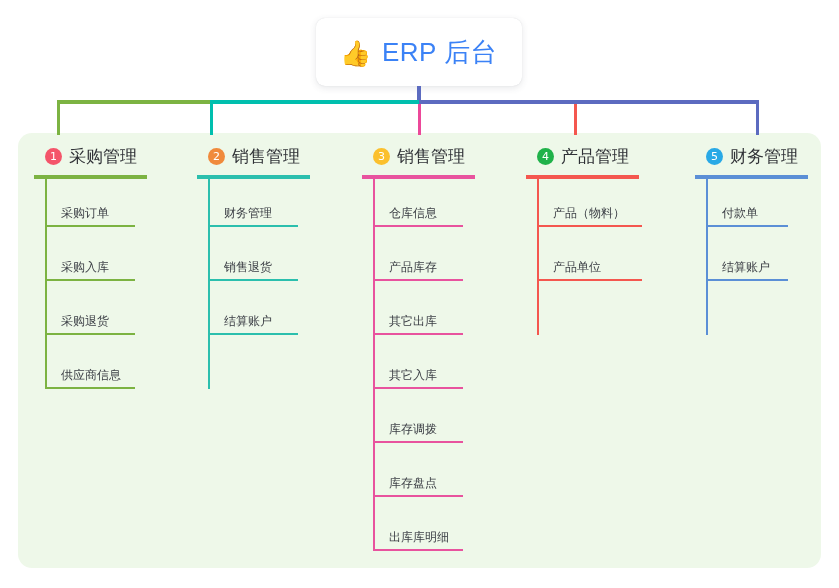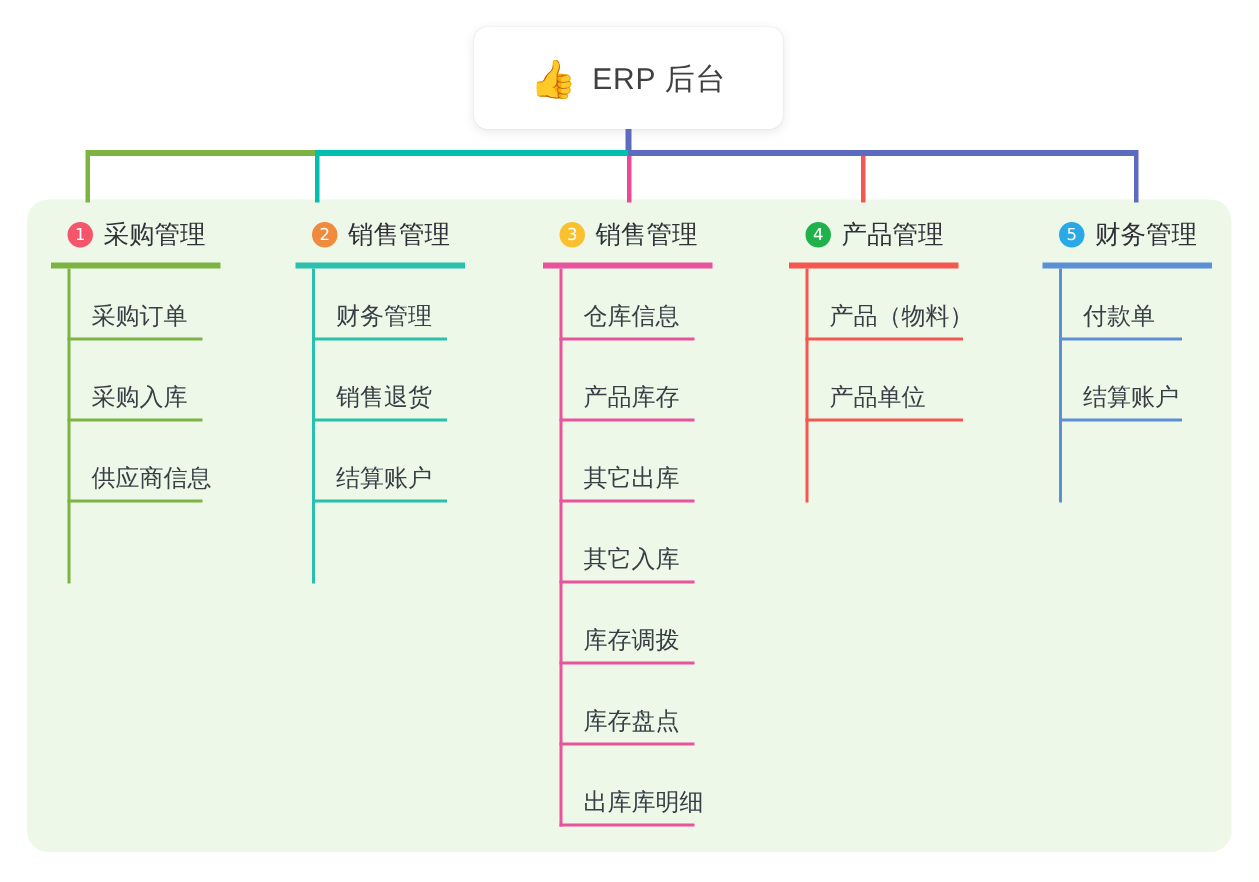--- a/index.html
+++ b/index.html
@@ -32,22 +32,22 @@
     gap: 10px;
     box-sizing: border-box;
   }
   .root-emoji {
     font-size: 25px;
     line-height: 1;
     display: inline-block;
     transform: translateY(1px);
   }
   .root-title {
-    font-size: 20px;
-    color: #404040;
+    font-size: 26px;
+    color: #3b82f6;
     letter-spacing: 0.5px;
     white-space: nowrap;
   }
 
   
   .stem {
     position: absolute;
     left: 417px;
     top: 86px;
     width: 4px;
@@ -123,21 +123,21 @@
   }
   .leaf {
     position: relative;
     height: 54px;
     box-sizing: border-box;
   }
   .leaf-label {
     position: absolute;
     left: 27px;
     bottom: 11px;
-    font-size: 16px;
+    font-size: 12px;
     color: #3a3d44;
     white-space: nowrap;
   }
   .leaf-rule {
     position: absolute;
     left: 11px;
     bottom: 6px;
     height: 2px;
   }
 </style>
@@ -174,20 +174,24 @@
         <div class="spine" style="background: rgb(124, 179, 66); height: 210px;"></div>
         <div class="leaf">
           <span class="leaf-label">采购订单</span>
           <div class="leaf-rule" style="width: 90px; background: rgb(124, 179, 66);"></div>
         </div>
         <div class="leaf">
           <span class="leaf-label">采购入库</span>
           <div class="leaf-rule" style="width: 90px; background: rgb(124, 179, 66);"></div>
         </div>
         <div class="leaf">
+          <span class="leaf-label">采购退货</span>
+          <div class="leaf-rule" style="width: 90px; background: rgb(124, 179, 66);"></div>
+        </div>
+        <div class="leaf">
           <span class="leaf-label">供应商信息</span>
           <div class="leaf-rule" style="width: 90px; background: rgb(124, 179, 66);"></div>
         </div>
       </div>
     </div>
     <div class="column" style="left: 197px;">
       <div class="col-head">
         <span class="badge" style="background: rgb(240, 138, 60);">2</span>
         <span class="col-title">销售管理</span>
       </div>

